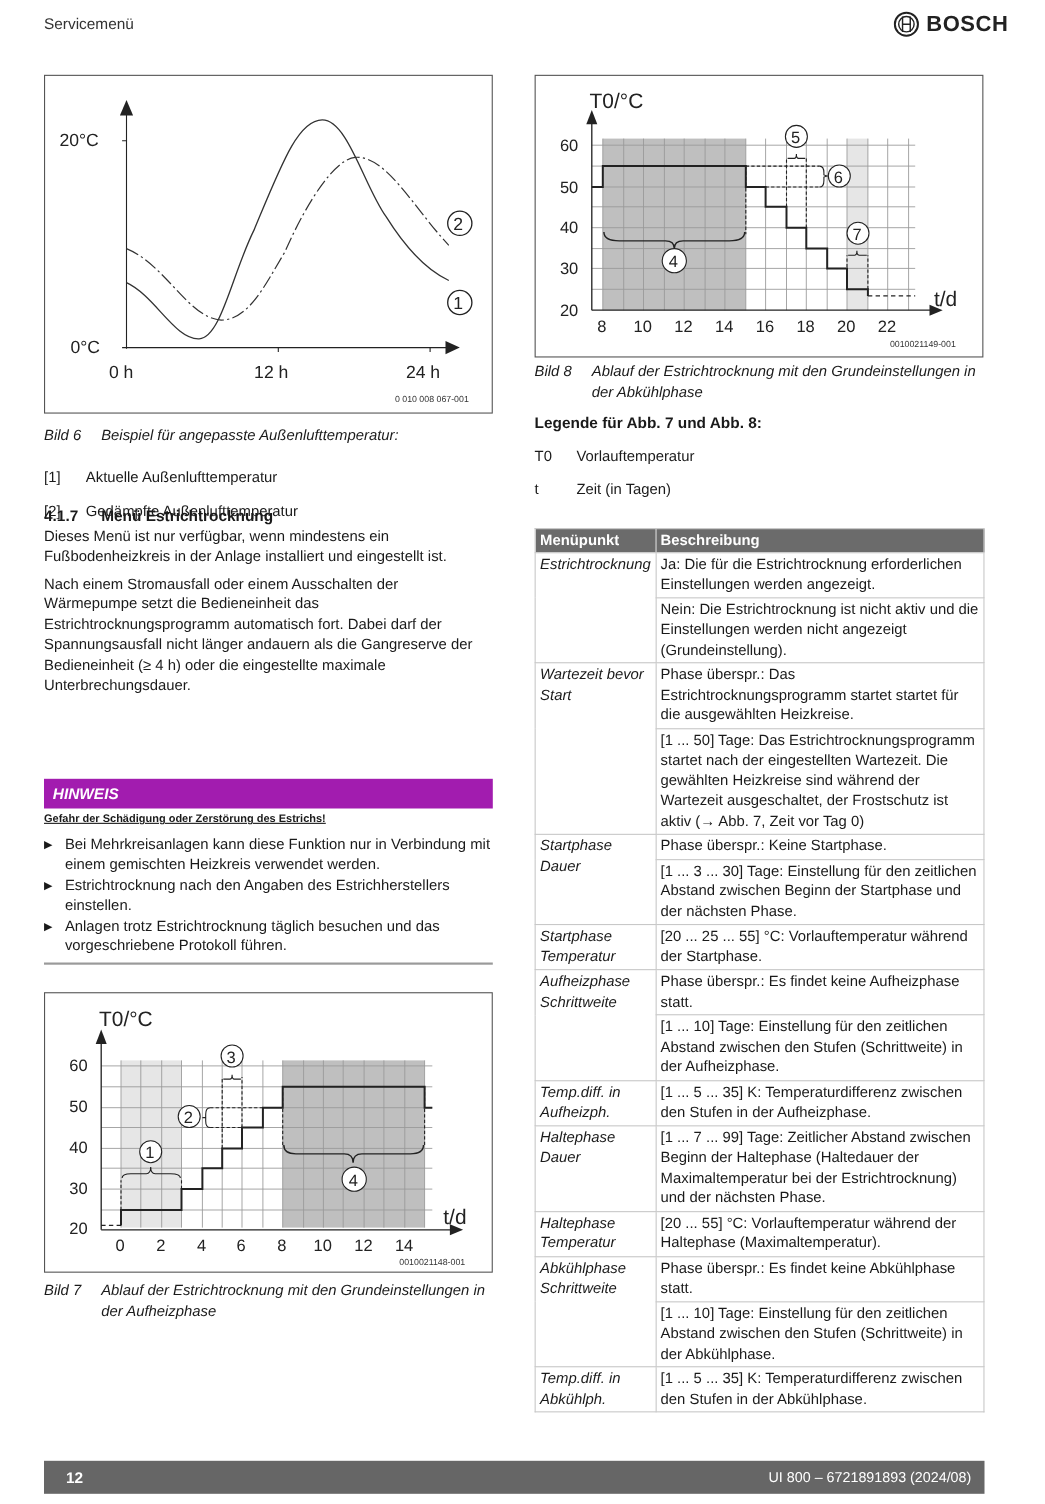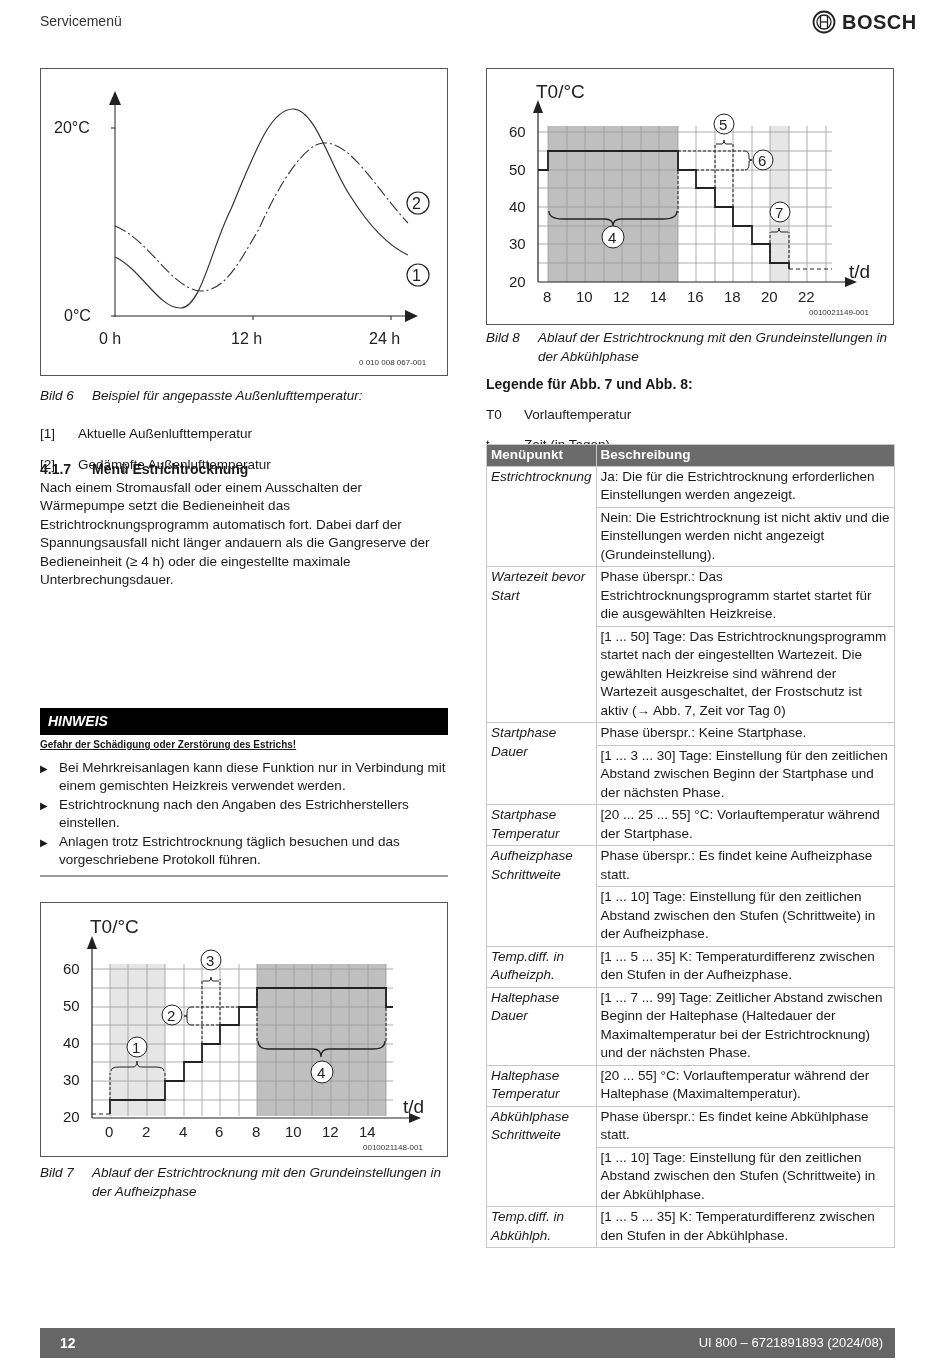--- a/index.html
+++ b/index.html
@@ -16,27 +16,27 @@
   .cap { font-style: italic; font-size: 13.5px; display: flex; }
   .cap .num { width: 52px; flex-shrink: 0; }
 
   .legend-row { display: flex; margin-top: 12px; }
   .legend-row .k { width: 38px; flex-shrink: 0; }
 
   h3.sec { font-size: 14px; font-weight: bold; display: flex; }
   h3.sec .n { width: 52px; }
   p.body { margin-bottom: 6px; }
 
-  .hinweis-bar { background: #000000; color: #fff; font-weight: bold; font-style: italic; padding: 3px 8px; height: 27px; font-size: 14px; line-height: 21px; }
+  .hinweis-bar { background: #a21caf; color: #fff; font-weight: bold; font-style: italic; padding: 3px 8px; height: 27px; font-size: 14px; line-height: 21px; }
   .hinweis-title { font-weight: bold; font-size: 10px; margin-top: 1px; text-decoration: underline; }
   .bullet { display: flex; }
   .bullet .tri { width: 19px; flex-shrink: 0; font-size: 10px; padding-top: 1px; }
   .hinweis-end { border-bottom: 2px solid #9a9a9a; margin-top: 5px; }
 
-  table.params { border-collapse: collapse; width: 409px; font-size: 13.5px; line-height: 18.5px; }
+  table.params { border-collapse: collapse; width: 409px; font-size: 13.5px; line-height: 18.5px; margin-top: 36px; }
   table.params th { background: #6b6b6b; color: #fff; text-align: left; padding: 1px 4px; font-weight: bold; border: 1px solid #c8c8c8; }
   table.params td { border: 1px solid #c8c8c8; padding: 1px 4px 2px 4px; vertical-align: top; }
   table.params td.c1 { width: 105px; font-style: italic; }
 
   .footer { left: 40px; top: 1328px; width: 855px; height: 30px; background: #666; color: #fff; display: flex; align-items: center; justify-content: space-between; padding: 0 12px 0 20px; }
   .footer .pg { font-weight: bold; font-size: 14px; }
   .footer .doc { font-size: 13px; }
 
   svg text { font-family: "Liberation Sans", sans-serif; }
 </style>
@@ -93,20 +93,21 @@
       <span class="k">[2]</span>
       <span>Gedämpfte Außenlufttemperatur</span>
     </div>
 </div>
 
 <div class="abs" style="left:40px; top:460px; width:410px;">
   <h3 class="sec">
     <span class="n">4.1.7</span>
     <span>Menü Estrichtrocknung</span>
   </h3>
+  <p class="body">Dieses Menü ist nur verfügbar, wenn mindestens ein Fußbodenheizkreis in der Anlage installiert und eingestellt ist.</p>
   <p class="body">Nach einem Stromausfall oder einem Ausschalten der Wärmepumpe setzt die Bedieneinheit das Estrichtrocknungsprogramm automatisch fort. Dabei darf der Spannungsausfall nicht länger andauern als die Gangreserve der Bedieneinheit (≥ 4 h) oder die eingestellte maximale Unterbrechungsdauer.</p>
 </div>
 
 <div class="abs" style="left:40px; top:708px; width:408px;">
   <div class="hinweis-bar">HINWEIS</div>
   <div class="hinweis-title">Gefahr der Schädigung oder Zerstörung des Estrichs!</div>
   <div class="bullet" style="margin-top:4px;">
       <span class="tri">▶</span>
       <span>Bei Mehrkreisanlagen kann diese Funktion nur in Verbindung mit einem gemischten Heizkreis verwendet werden.</span>
     </div>

